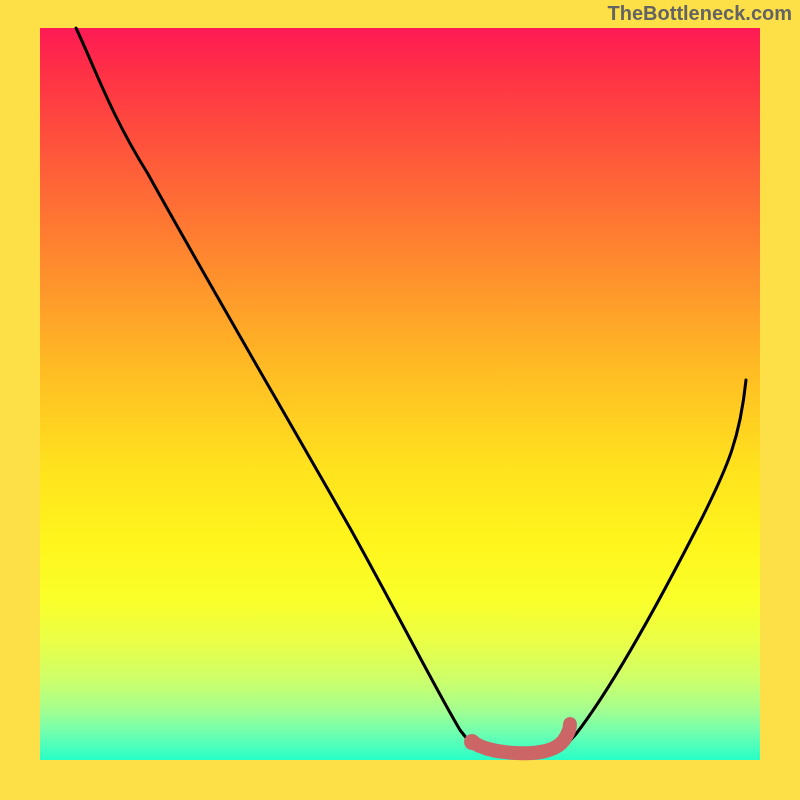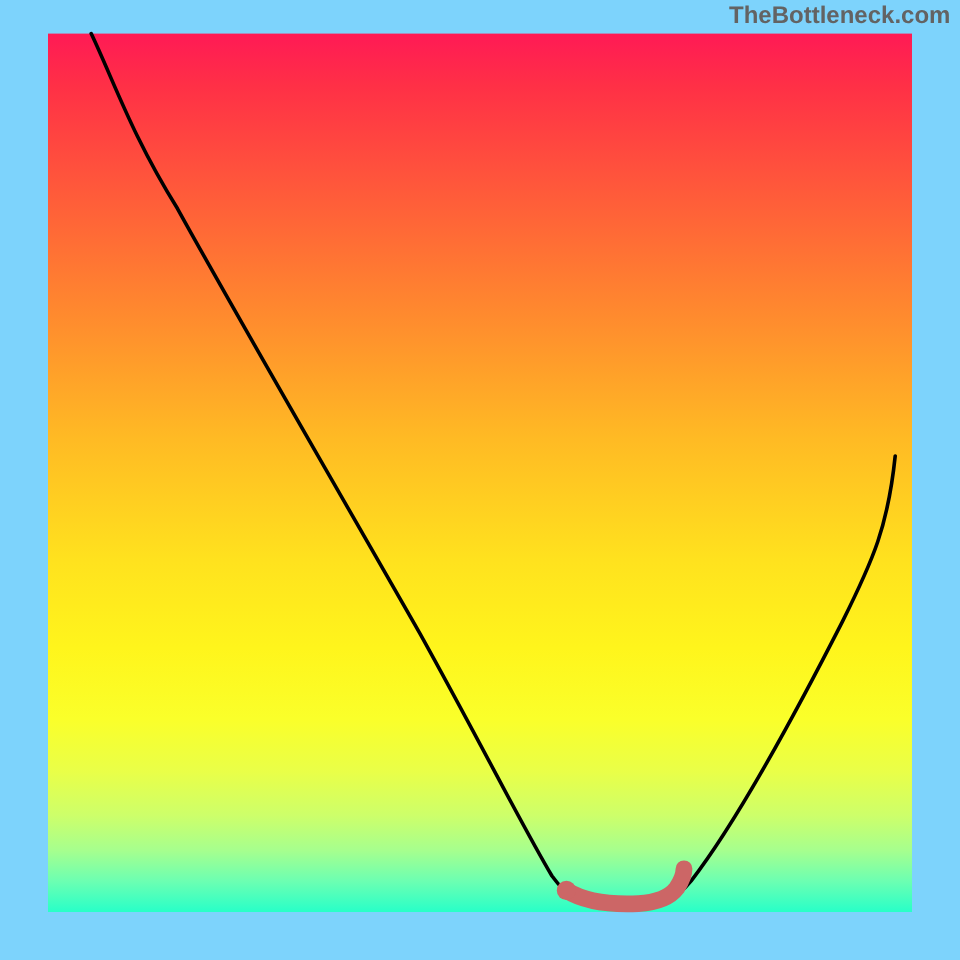--- a/index.html
+++ b/index.html
@@ -8,21 +8,21 @@
     width: 800px;
     height: 800px;
     background: #000;
     font-family: Arial, Helvetica, sans-serif;
     overflow: hidden;
   }
   .frame {
     position: relative;
     width: 800px;
     height: 800px;
-    background: #7dd3fc;
+    background: #fde047;
   }
   .attribution {
     position: absolute;
     top: 2px;
     right: 8px;
     font-size: 20px;
     font-weight: 700;
     color: #636363;
     z-index: 5;
   }

